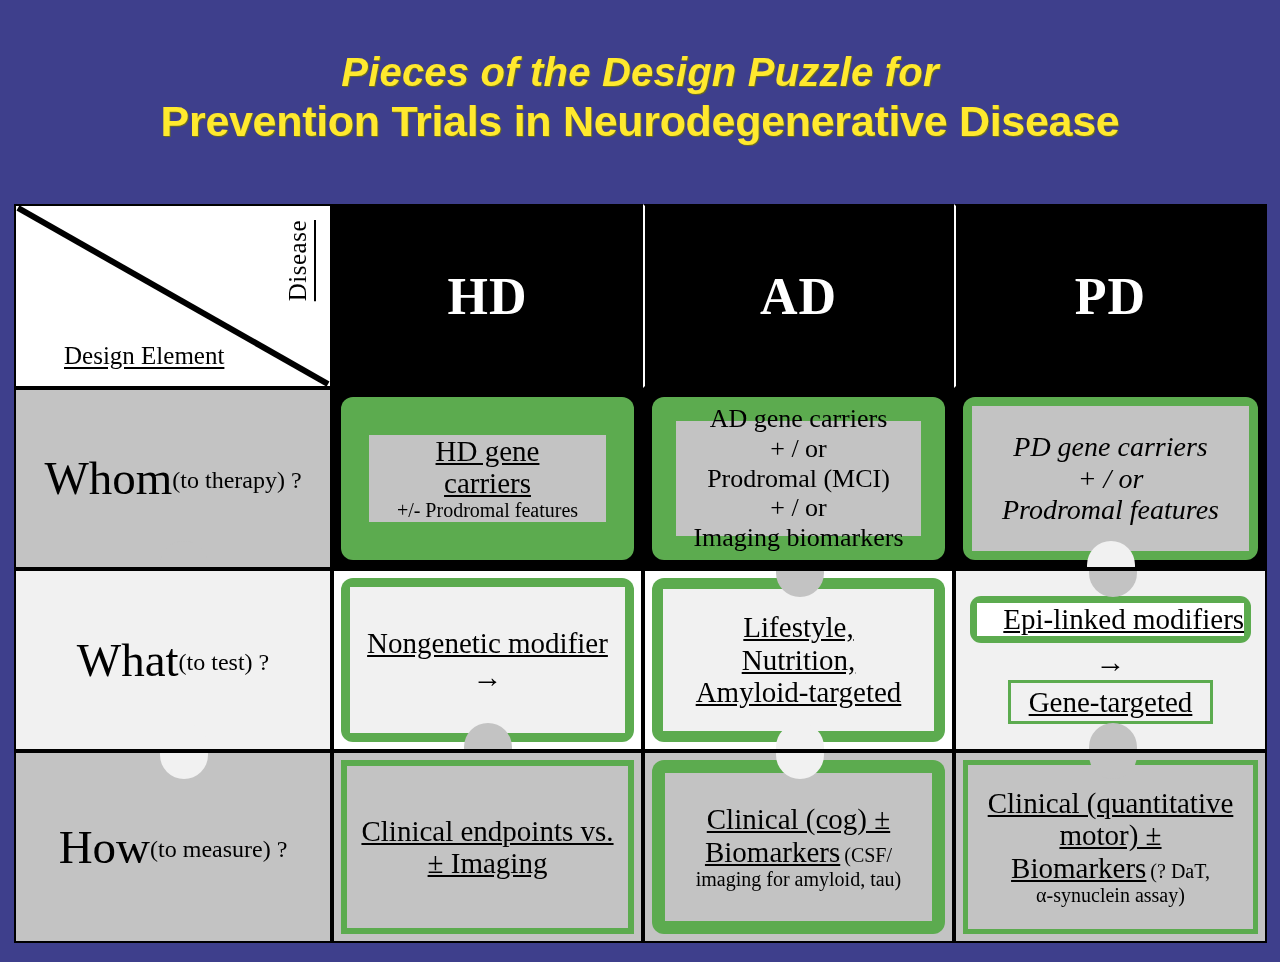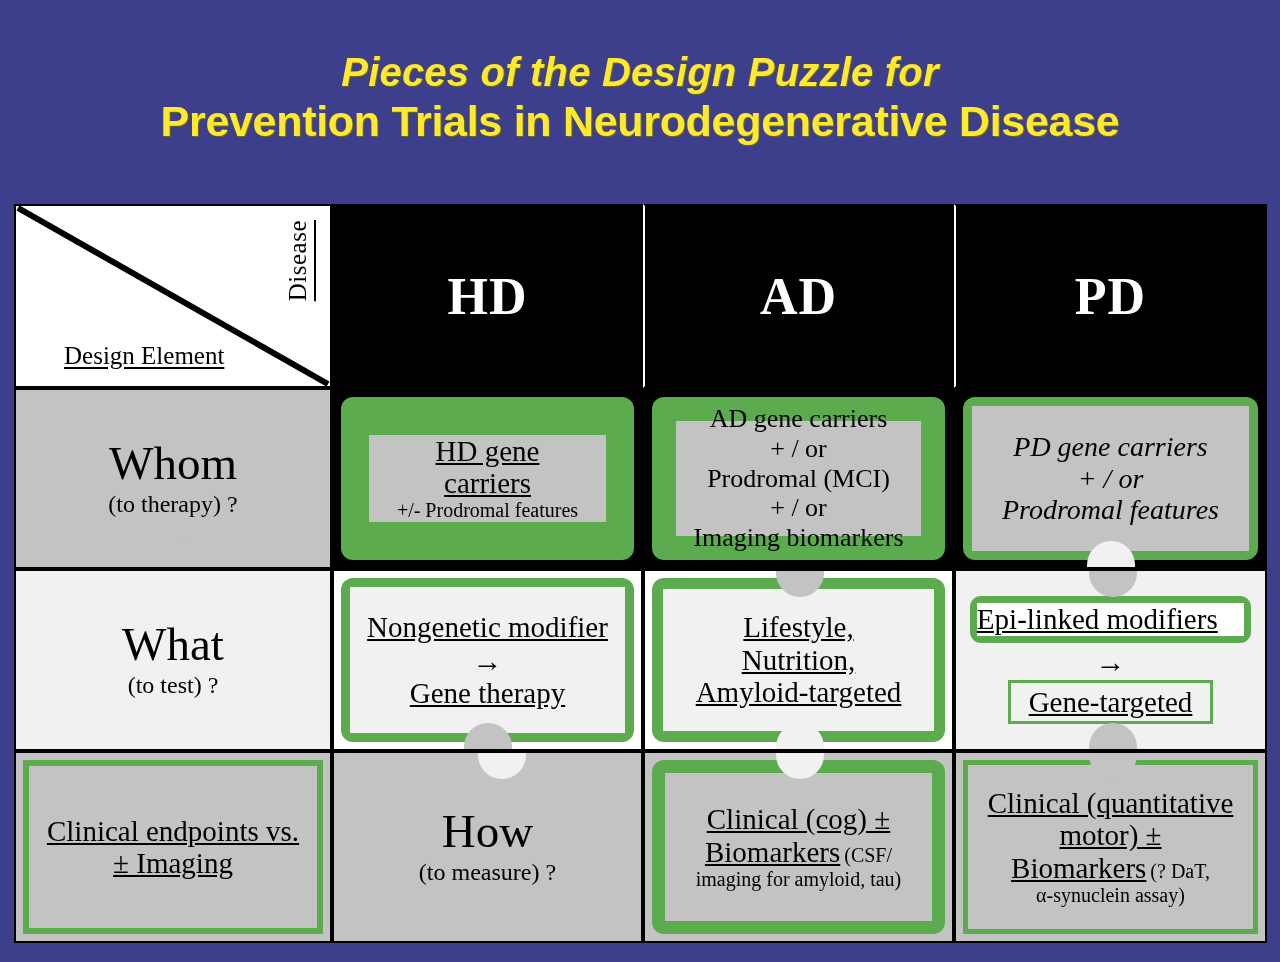--- a/index.html
+++ b/index.html
@@ -86,21 +86,21 @@
     display:flex;align-items:center;justify-content:center;
     font-size:52px;font-weight:bold;
     letter-spacing:1px;
     border:2px solid #000;
     border-left:2px solid #ffffff;
   }
   .hdr.first{border-left:2px solid #000;}
 
   
   .rowlab{
-    display:flex;flex-direction:column;align-items:center;justify-content:center;
+    display:flex;flex-direction:row;align-items:center;justify-content:center;
     border:2px solid #000;
     color:#000;
   }
   .rowlab .big{font-size:47px;line-height:1.0;}
   .rowlab .small{font-size:24px;margin-top:4px;}
   .bg-gray{background:#c3c3c3;}
   .bg-light{background:#f1f1f1;}
 
   
   .body-cell{
@@ -125,21 +125,21 @@
   .green-thin{
     border:4px solid #5cab4f;
     background:transparent;
     padding:6px;
   }
   .inner-gray{background:#c3c3c3;width:100%;height:100%;
     display:flex;flex-direction:column;align-items:center;justify-content:center;}
   .inner-light{background:#f1f1f1;width:100%;height:100%;
     display:flex;flex-direction:column;align-items:center;justify-content:center;}
   .inner-white{background:#ffffff;width:100%;
-    display:flex;align-items:center;justify-content:flex-start;}
+    display:flex;align-items:center;justify-content:flex-end;}
 
   .l-xl{font-size:29px;line-height:1.12;text-decoration:underline;}
   .l-lg{font-size:28px;line-height:1.14;}
   .l-md{font-size:26px;line-height:1.15;}
   .l-sm{font-size:20px;line-height:1.15;}
   .arrow{font-size:30px;line-height:1.1;}
 
   
   .knob{
     position:absolute;
@@ -212,21 +212,20 @@
     <div class="big">What</div>
     <div class="small">(to test) ?</div>
     <div class="knob" style="left:144px;bottom:-22px;width:48px;height:48px;background:#f1f1f1;"></div>
   </div>
 
   <div class="cell body-cell" style="background:#fff;">
     <div class="box green-thick" style="width:100%;height:100%;padding:9px;">
       <div class="inner-light" style="height:100%;width:100%;">
         <div class="l-xl">Nongenetic modifier</div>
         <div class="arrow">→</div>
-        <div class="l-xl">Gene therapy</div>
       </div>
     </div>
     <div class="knob" style="left:130px;bottom:-22px;width:48px;height:48px;background:#c3c3c3;"></div>
   </div>
 
   <div class="cell body-cell" style="background:#fff;">
     <div class="box green-thick" style="width:100%;height:100%;padding:11px;">
       <div class="inner-light" style="height:100%;width:100%;">
         <div class="l-xl">Lifestyle,</div>
         <div class="l-xl">Nutrition,</div>
@@ -244,33 +243,33 @@
       </div>
     </div>
     <div class="arrow" style="margin:2px 0;">→</div>
     <div class="box green-thin" style="width:70%;padding:3px 8px;border-width:3px;">
       <div class="l-xl">Gene-targeted</div>
     </div>
     <div class="knob" style="left:133px;top:-22px;width:48px;height:48px;background:#c3c3c3;"></div>
     <div class="knob" style="left:133px;bottom:-22px;width:48px;height:48px;background:#c3c3c3;"></div>
   </div>
 
+  <div class="cell rowlab bg-gray">
+    <div class="big">How</div>
+    <div class="small">(to measure) ?</div>
+    <div class="knob" style="left:144px;top:-22px;width:48px;height:48px;background:#f1f1f1;"></div>
+  </div>
+
   <div class="cell body-cell" style="background:#c3c3c3;">
     <div class="box green-thin" style="width:100%;height:100%;border-width:6px;">
       <div class="inner-gray">
         <div class="l-xl">Clinical  endpoints vs.</div>
         <div class="l-xl">±  Imaging</div>
       </div>
     </div>
-  </div>
-
-  <div class="cell rowlab bg-gray">
-    <div class="big">How</div>
-    <div class="small">(to measure) ?</div>
-    <div class="knob" style="left:144px;top:-22px;width:48px;height:48px;background:#f1f1f1;"></div>
   </div>
 
   <div class="cell body-cell" style="background:#c3c3c3;">
     <div class="box green-thick" style="width:100%;height:100%;padding:13px;">
       <div class="inner-gray">
         <div class="l-xl">Clinical (cog) ±</div>
         <div style="display:flex;align-items:baseline;gap:4px;">
           <span class="l-xl">Biomarkers </span>
           <span class="l-sm">(CSF/</span>
         </div>

